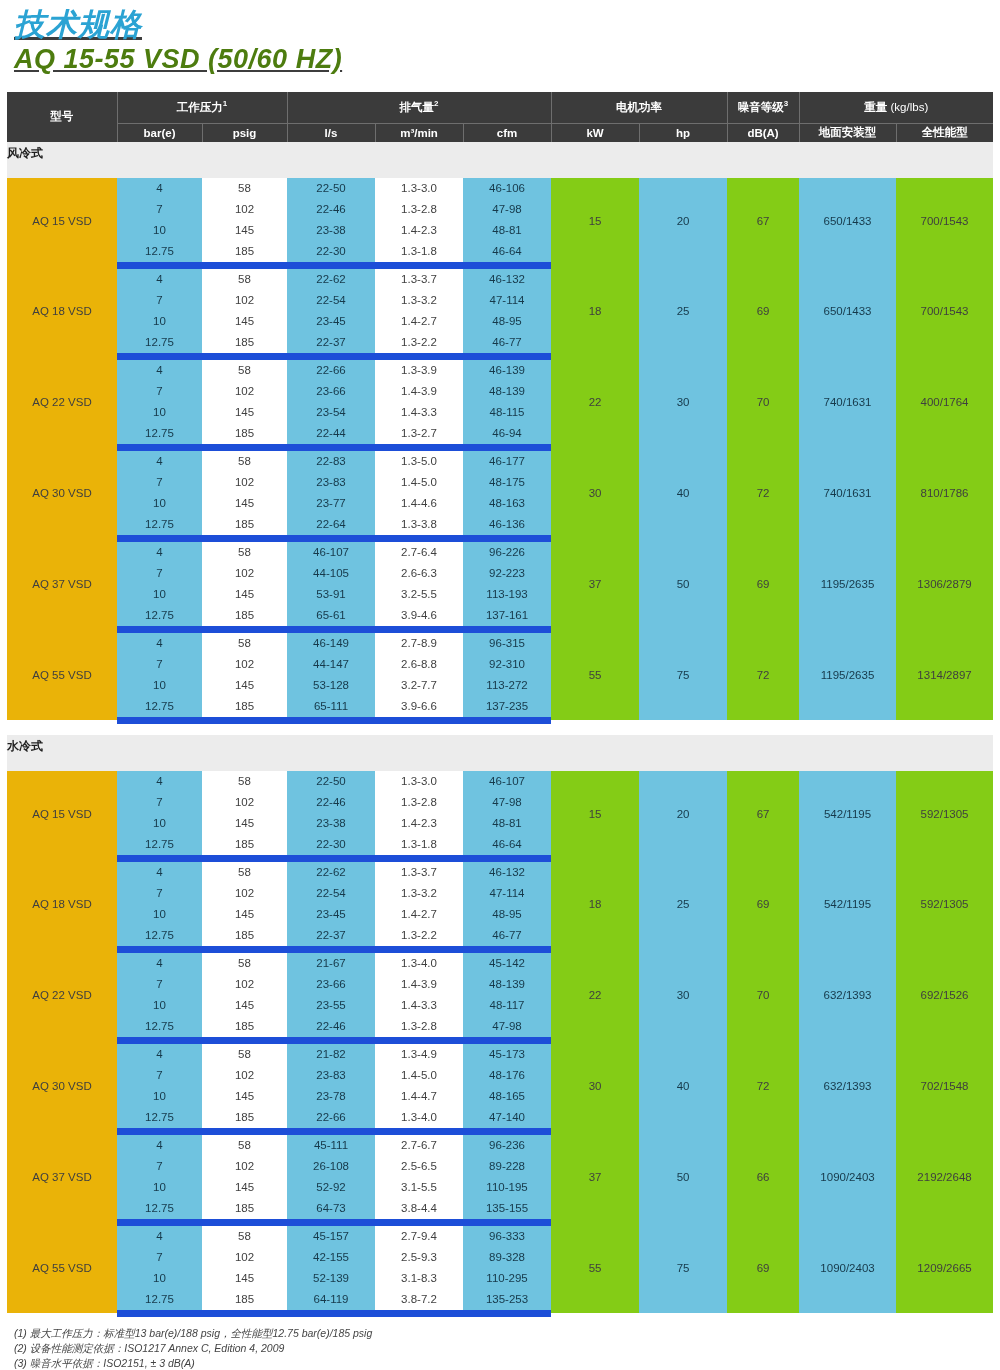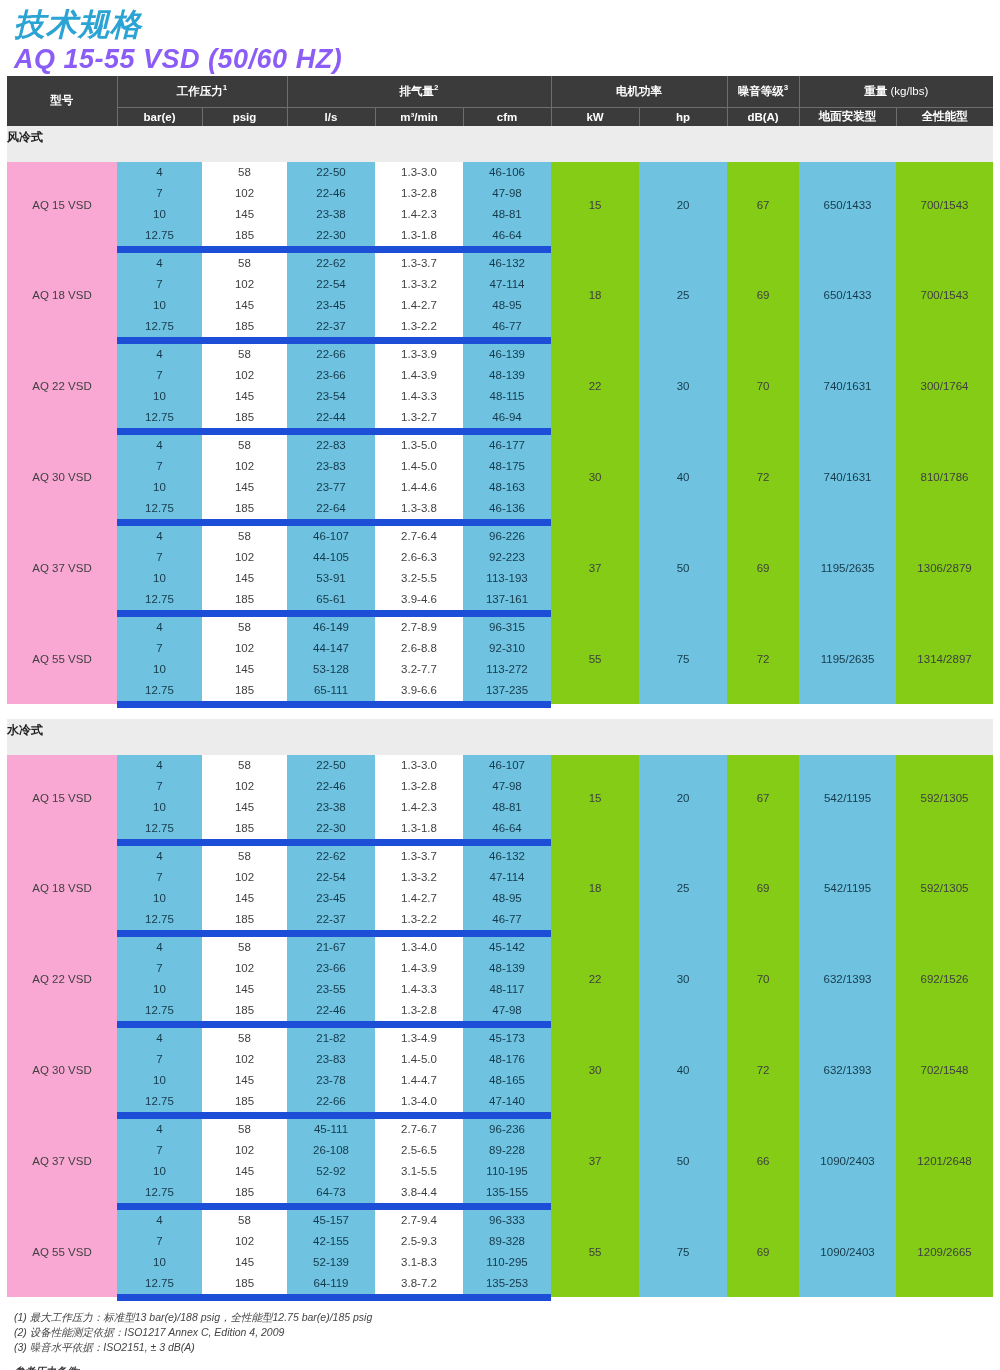--- a/index.html
+++ b/index.html
@@ -11,35 +11,36 @@
     width: 1000px;
     height: 1370px;
     font-family: "Liberation Sans", "DejaVu Sans", sans-serif;
     color: #3d3d3d;
     position: relative;
     overflow: hidden;
   }
 
   
   #title-block {
-    padding: 8px 0 0 14px;
+    padding: 8px 0 16px 14px;
+    text-decoration: underline;
   }
   .title-line1 {
     font-size: 31px;
     font-weight: bold;
     font-style: italic;
     color: #2ba3d3;
     letter-spacing: 1px;
     line-height: 1.12;
   }
   .title-line2 {
     font-size: 27px;
     font-weight: bold;
     font-style: italic;
-    color: #8b5cf6;
+    color: #4d7c0f;
     letter-spacing: 0.5px;
     line-height: 1.18;
     margin-top: 1px;
   }
 
   
   #spec-table {
     width: 986px;
     margin-left: 7px;
     border-collapse: collapse;
@@ -95,21 +96,21 @@
     font-size: 11.5px;
     color: #3f3f3f;
     background: #ffffff;
   }
   .shade { background: #6fc3e0; color: #16394a; }
   .model-cell {
     text-align: center;
     vertical-align: middle;
     font-size: 11.5px;
     color: #3f3f3f;
-    background: #f9a8d4;
+    background: #eab308;
   }
   .merge-cell {
     text-align: center;
     vertical-align: middle;
     font-size: 11.5px;
     background: #84cc16;
     color: #3f3f3f;
   }
   .merge-cell.shade { background: #6fc3e0; color: #16394a; }
 
@@ -256,21 +257,21 @@
         <td class="model-cell nosep" rowspan="4">AQ 22 VSD</td>
         <td class="dcell shade">4</td>
         <td class="dcell">58</td>
         <td class="dcell shade">22-66</td>
         <td class="dcell">1.3-3.9</td>
         <td class="dcell shade">46-139</td>
         <td class="merge-cell nosep" rowspan="4">22</td>
         <td class="merge-cell shade nosep" rowspan="4">30</td>
         <td class="merge-cell nosep" rowspan="4">70</td>
         <td class="merge-cell shade nosep" rowspan="4">740/1631</td>
-        <td class="merge-cell nosep" rowspan="4">300/1764</td>
+        <td class="merge-cell nosep" rowspan="4">400/1764</td>
       </tr>
       <tr class="">
         <td class="dcell shade">7</td>
         <td class="dcell">102</td>
         <td class="dcell shade">23-66</td>
         <td class="dcell">1.4-3.9</td>
         <td class="dcell shade">48-139</td>
       </tr>
       <tr class="">
         <td class="dcell shade">10</td>
@@ -537,21 +538,21 @@
         <td class="model-cell nosep" rowspan="4">AQ 37 VSD</td>
         <td class="dcell shade">4</td>
         <td class="dcell">58</td>
         <td class="dcell shade">45-111</td>
         <td class="dcell">2.7-6.7</td>
         <td class="dcell shade">96-236</td>
         <td class="merge-cell nosep" rowspan="4">37</td>
         <td class="merge-cell shade nosep" rowspan="4">50</td>
         <td class="merge-cell nosep" rowspan="4">66</td>
         <td class="merge-cell shade nosep" rowspan="4">1090/2403</td>
-        <td class="merge-cell nosep" rowspan="4">1201/2648</td>
+        <td class="merge-cell nosep" rowspan="4">2192/2648</td>
       </tr>
       <tr class="">
         <td class="dcell shade">7</td>
         <td class="dcell">102</td>
         <td class="dcell shade">26-108</td>
         <td class="dcell">2.5-6.5</td>
         <td class="dcell shade">89-228</td>
       </tr>
       <tr class="">
         <td class="dcell shade">10</td>

